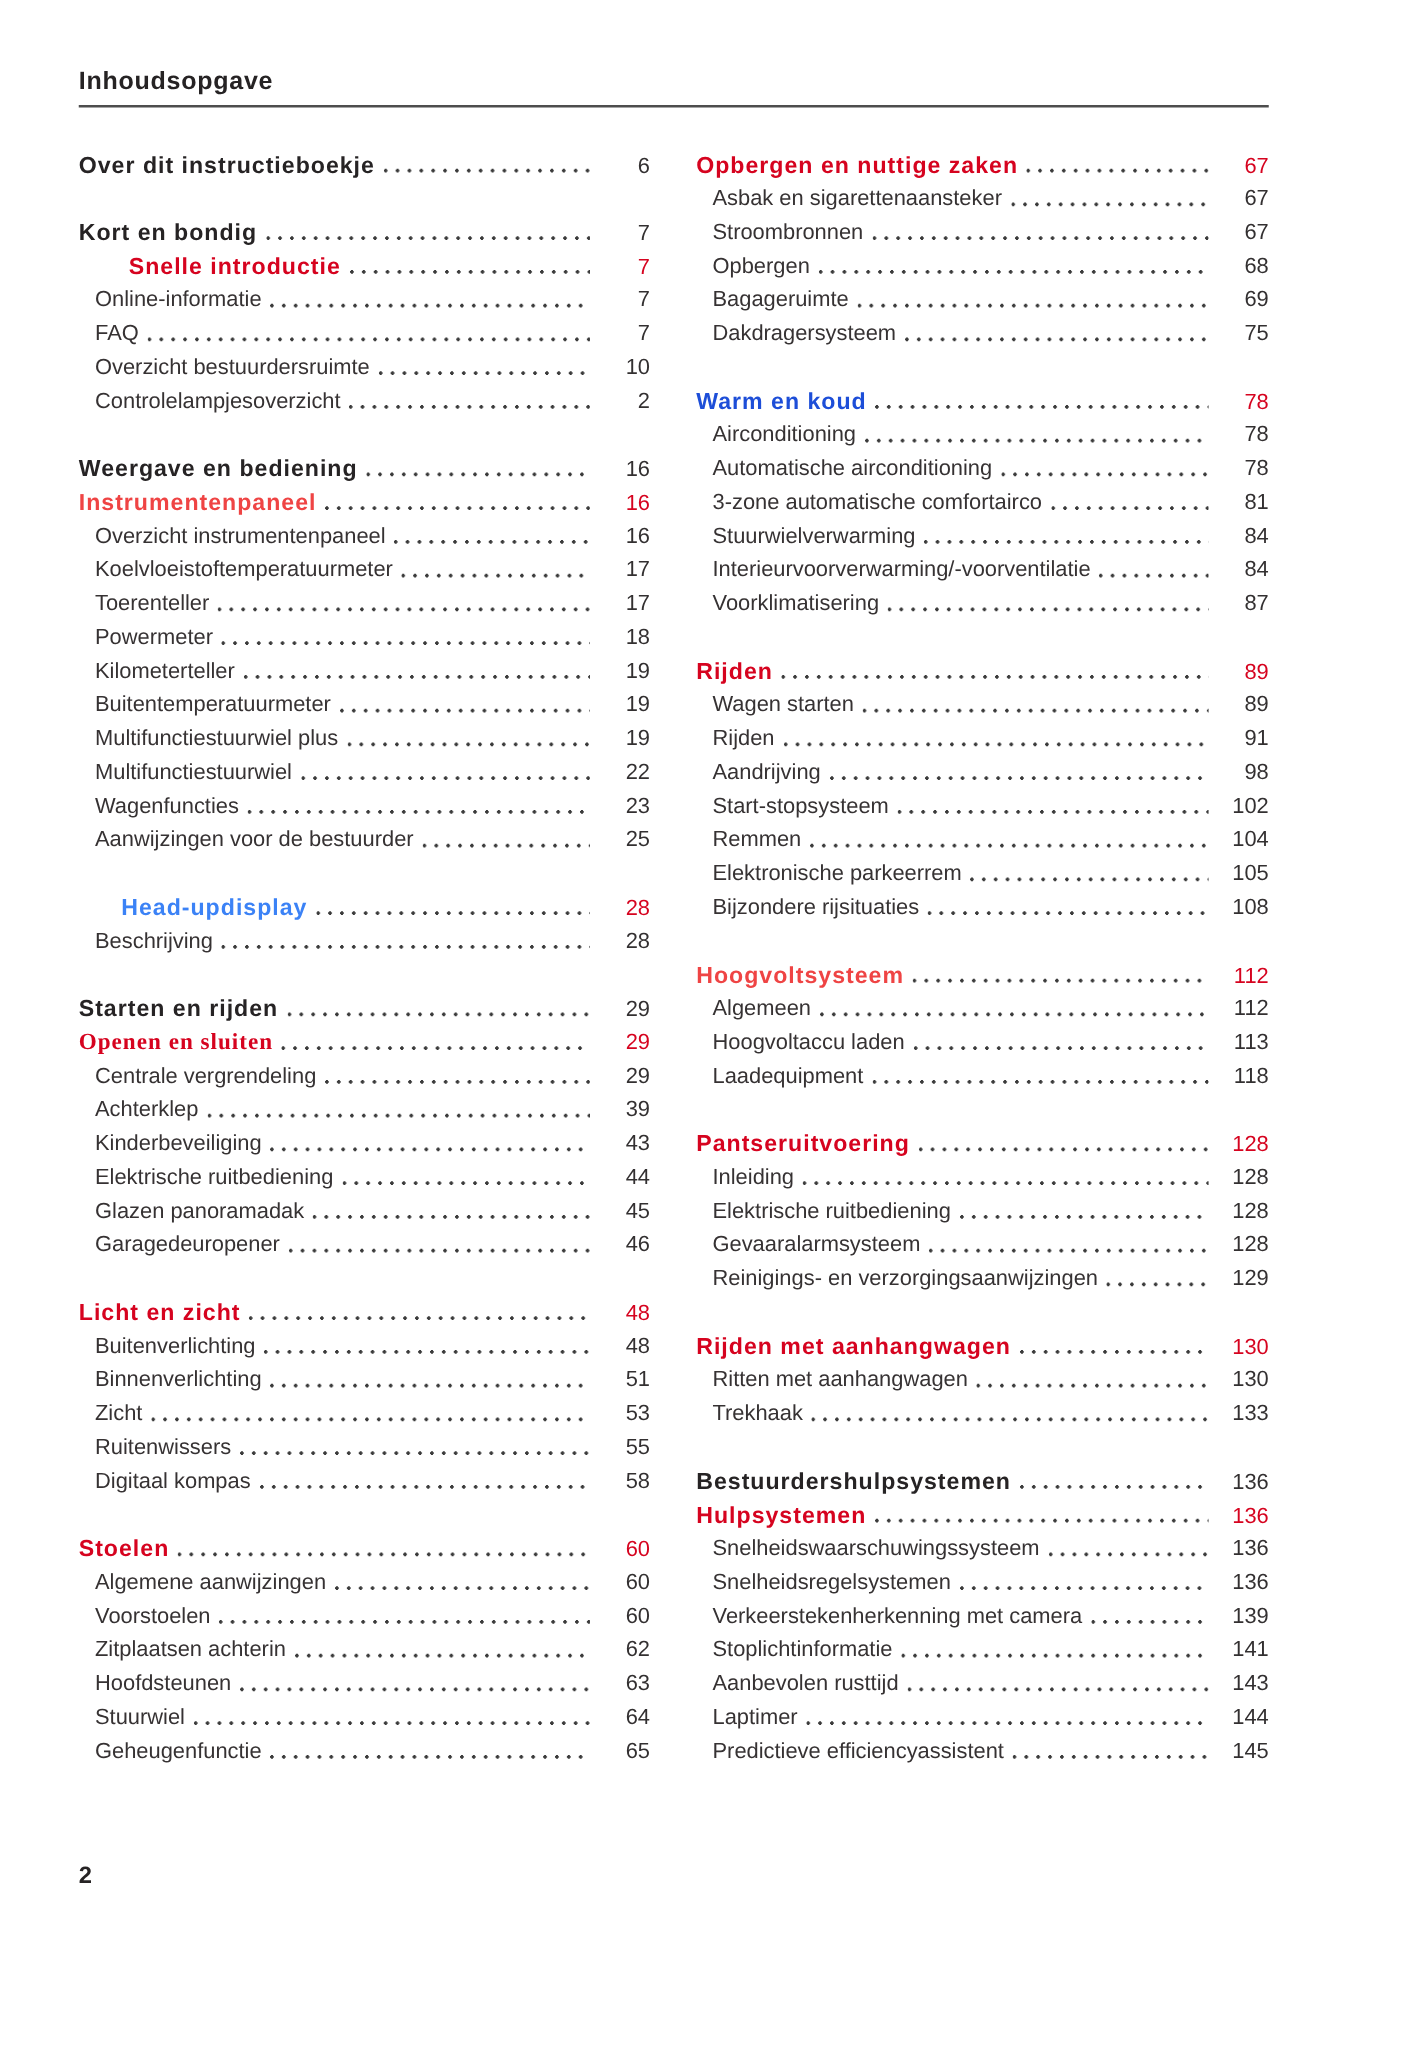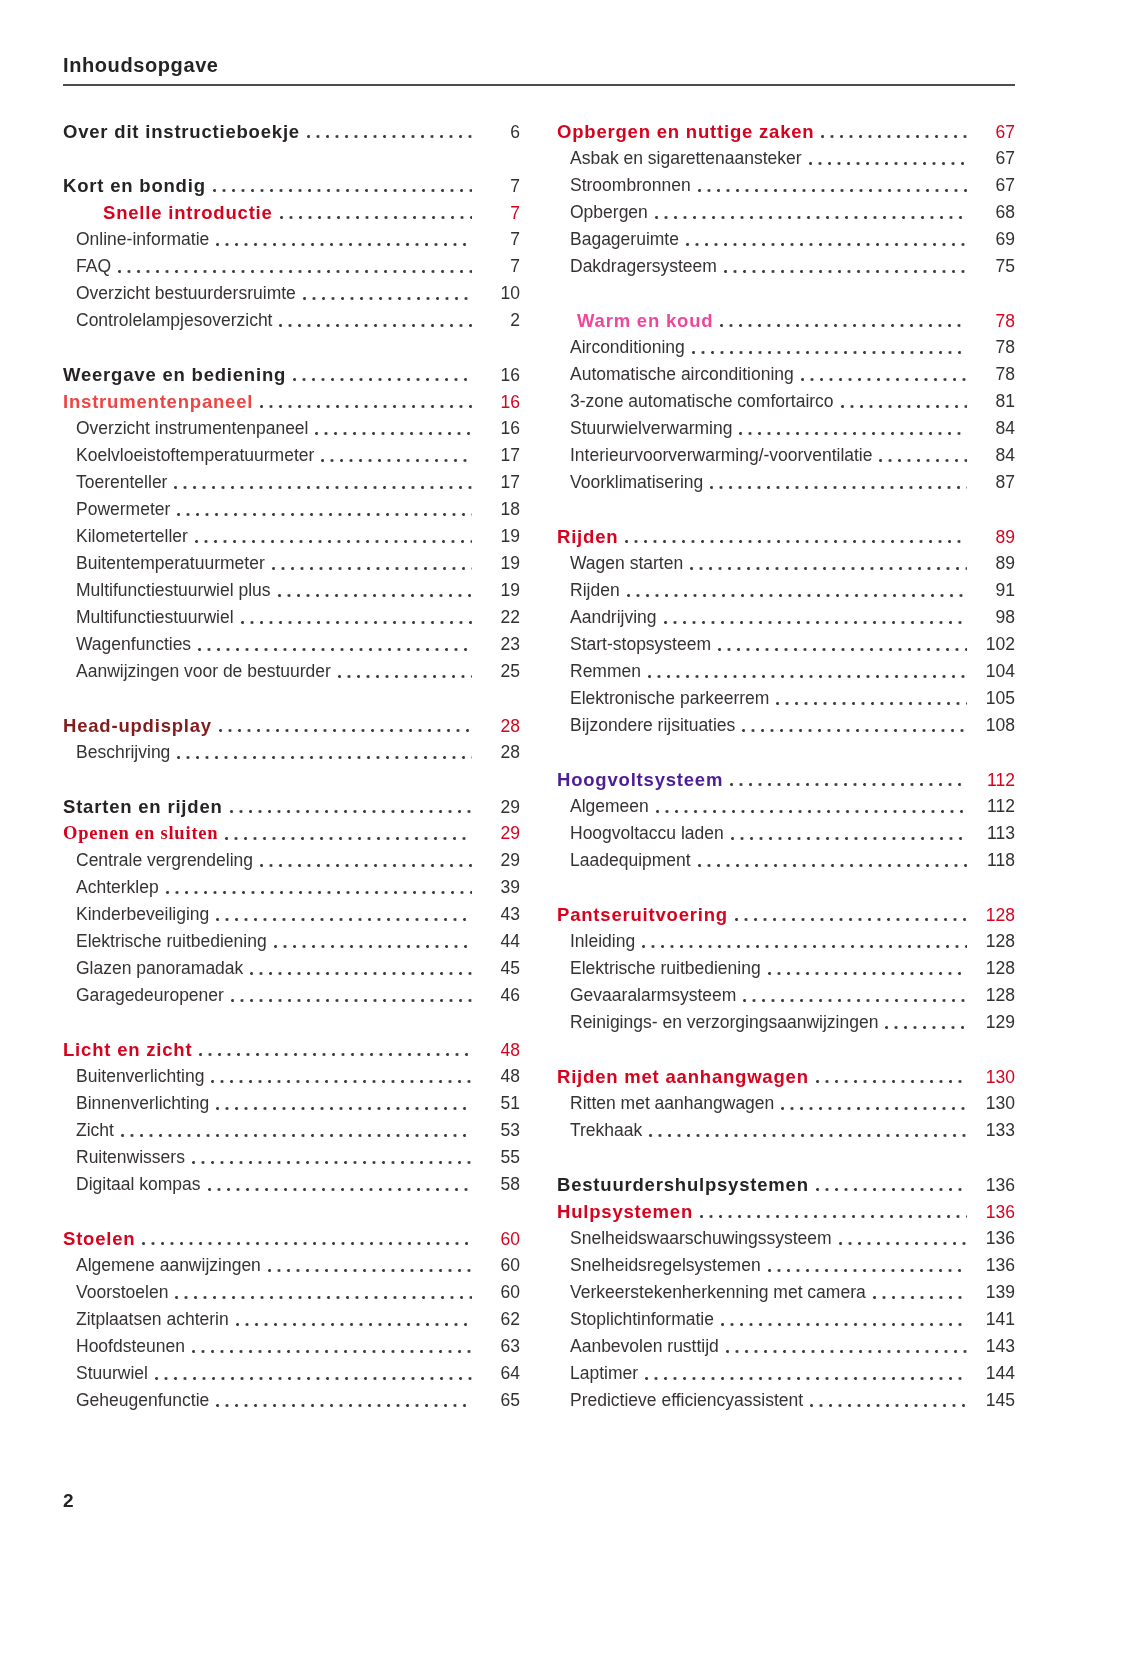--- a/index.html
+++ b/index.html
@@ -201,21 +201,21 @@
             <span class="pagenum">23</span>
           </div>
           <div class="row sub">
             <span class="label">Aanwijzingen voor de bestuurder</span>
             <span class="leader"></span>
             <span class="pagenum">25</span>
           </div>
         </div>
         <div class="toc-group">
           <div class="row section">
-            <span class="label" style="color: #7f1d1d;">Head-updisplay</span>
+            <span class="label" style="color: #3b82f6; margin-left: 34px;">Head-updisplay</span>
             <span class="leader"></span>
             <span class="pagenum" style="color: rgb(214, 3, 31);">28</span>
           </div>
           <div class="row sub">
             <span class="label">Beschrijving</span>
             <span class="leader"></span>
             <span class="pagenum">28</span>
           </div>
         </div>
         <div class="toc-group">
@@ -358,21 +358,21 @@
             <span class="pagenum">69</span>
           </div>
           <div class="row sub">
             <span class="label">Dakdragersysteem</span>
             <span class="leader"></span>
             <span class="pagenum">75</span>
           </div>
         </div>
         <div class="toc-group">
           <div class="row section">
-            <span class="label" style="color: #ec4899; margin-left: 20px;">Warm en koud</span>
+            <span class="label" style="color: #1d4ed8;">Warm en koud</span>
             <span class="leader"></span>
             <span class="pagenum" style="color: rgb(214, 3, 31);">78</span>
           </div>
           <div class="row sub">
             <span class="label">Airconditioning</span>
             <span class="leader"></span>
             <span class="pagenum">78</span>
           </div>
           <div class="row sub">
             <span class="label">Automatische airconditioning</span>
@@ -437,21 +437,21 @@
             <span class="pagenum">105</span>
           </div>
           <div class="row sub">
             <span class="label">Bijzondere rijsituaties</span>
             <span class="leader"></span>
             <span class="pagenum">108</span>
           </div>
         </div>
         <div class="toc-group">
           <div class="row section">
-            <span class="label" style="color: #4c1d95;">Hoogvoltsysteem</span>
+            <span class="label" style="color: #ef4444;">Hoogvoltsysteem</span>
             <span class="leader"></span>
             <span class="pagenum" style="color: rgb(214, 3, 31);">112</span>
           </div>
           <div class="row sub">
             <span class="label">Algemeen</span>
             <span class="leader"></span>
             <span class="pagenum">112</span>
           </div>
           <div class="row sub">
             <span class="label">Hoogvoltaccu laden</span>

